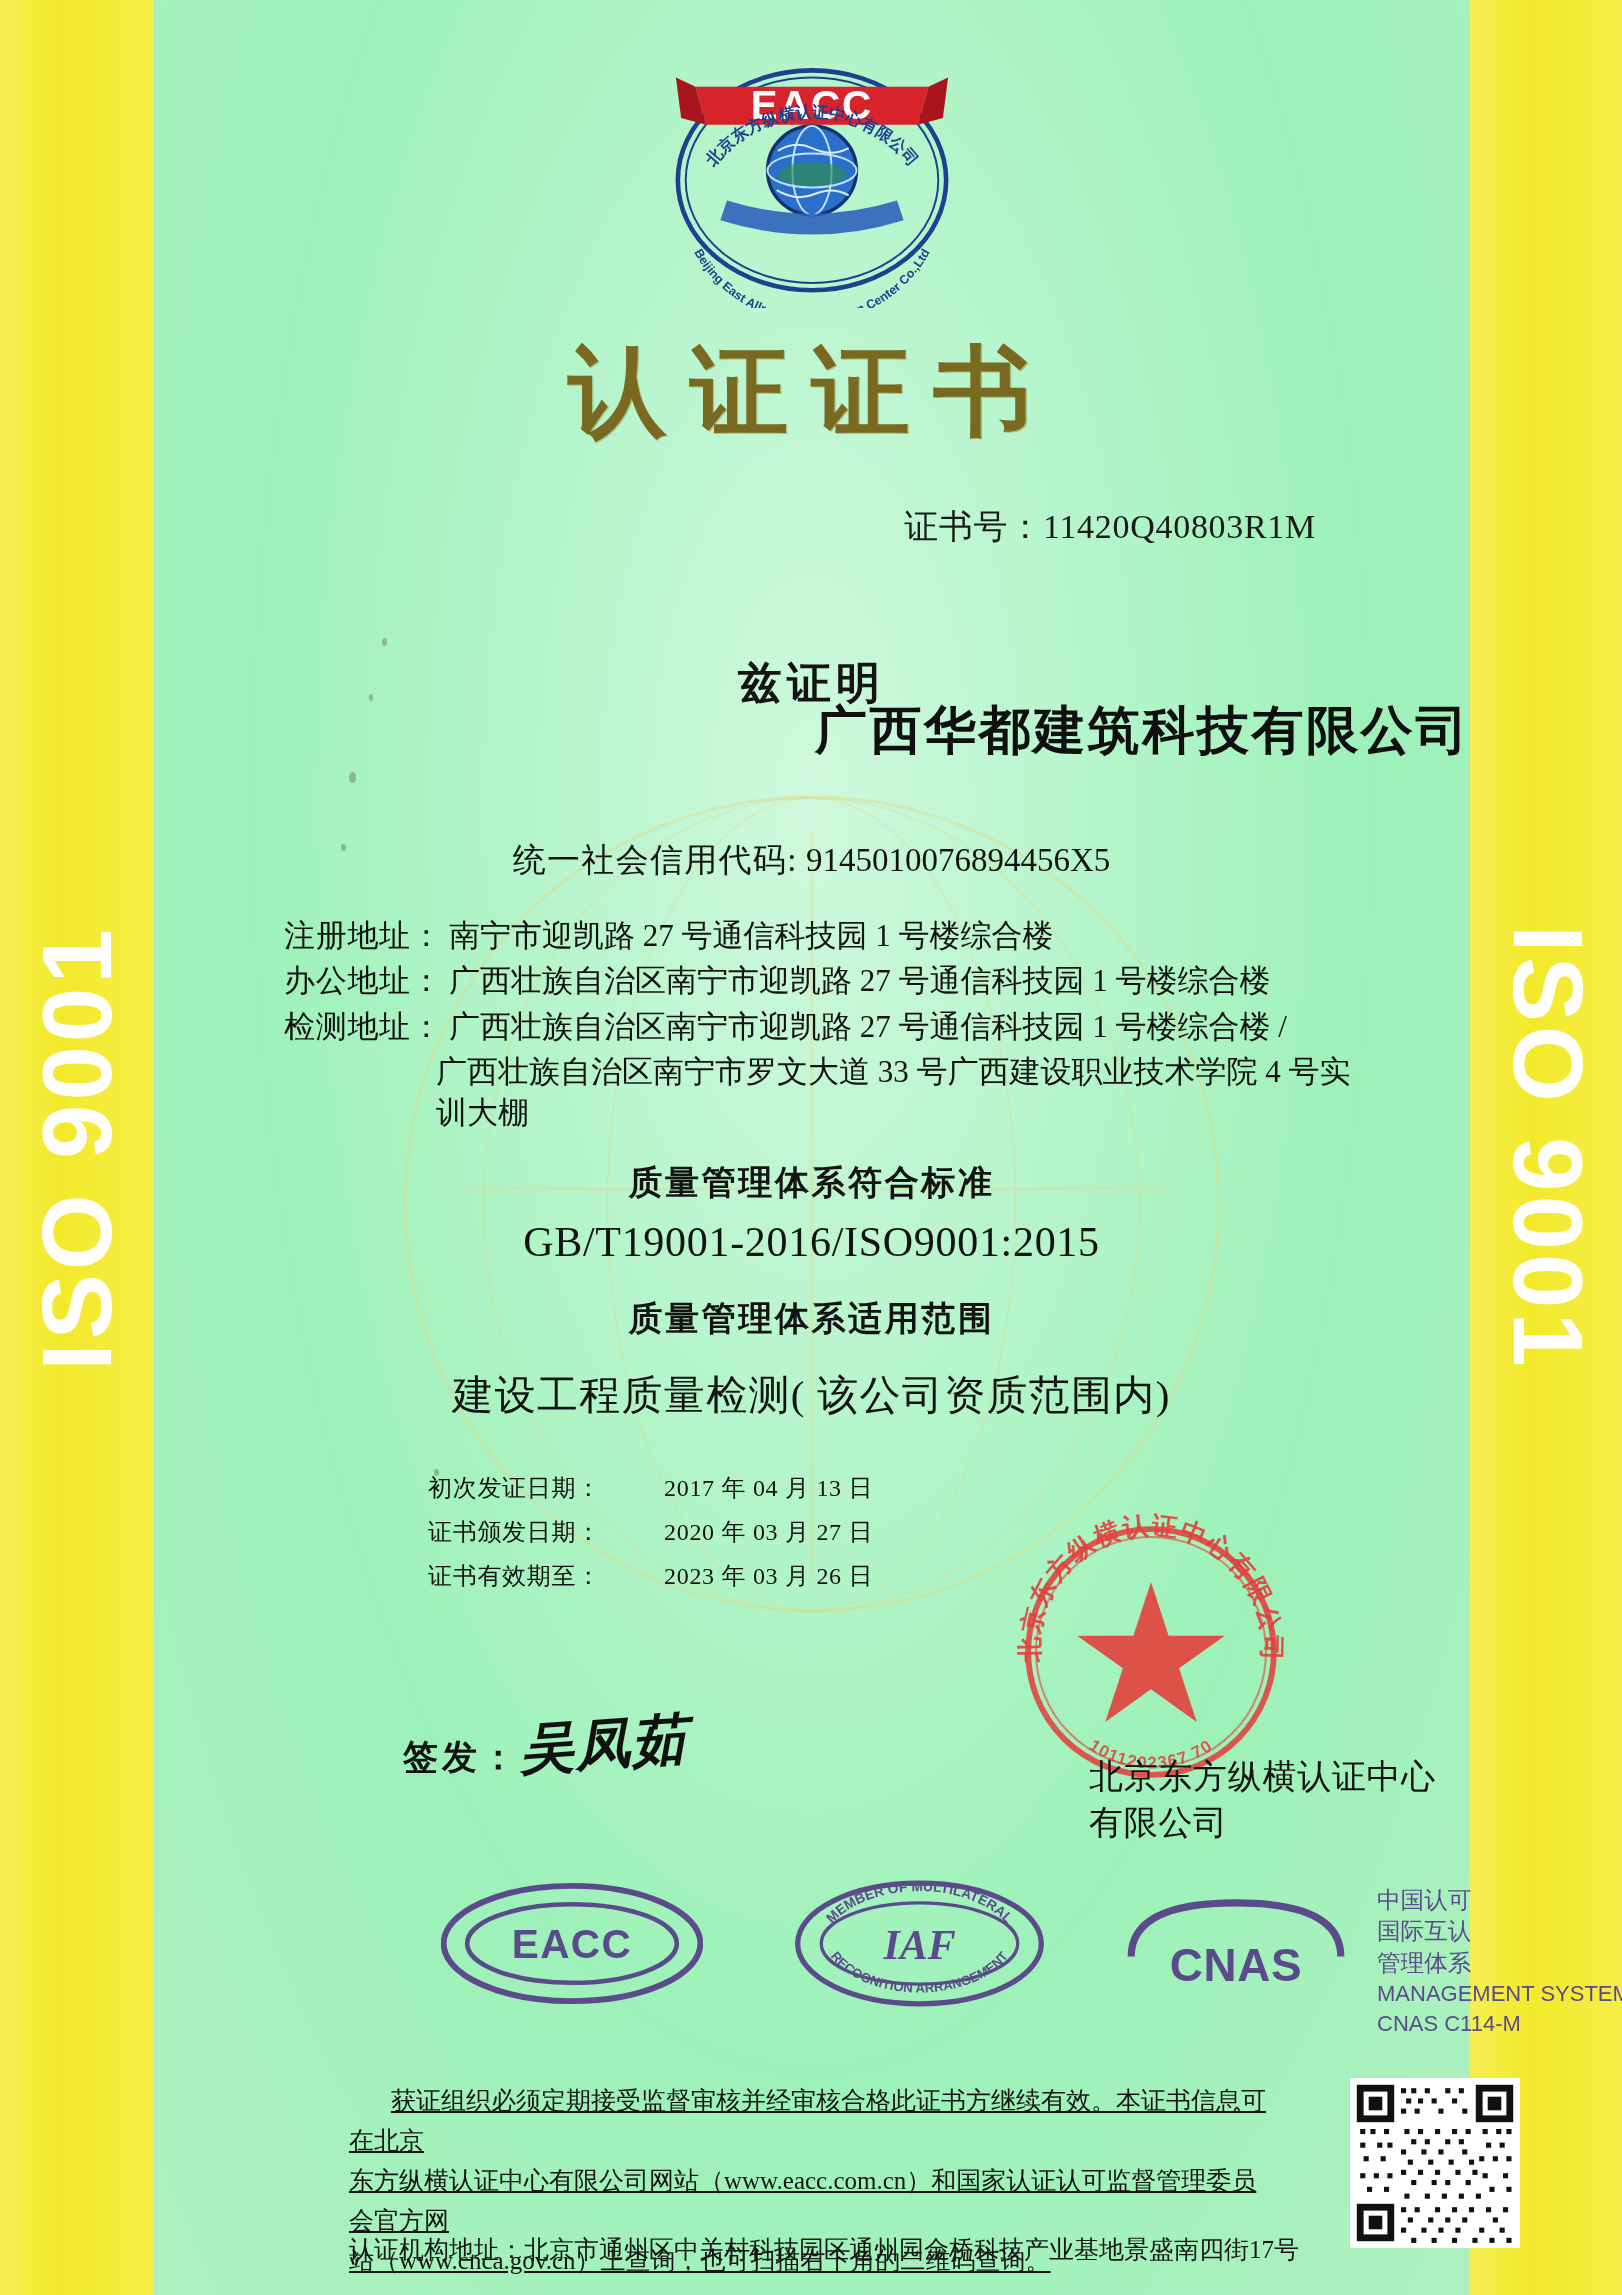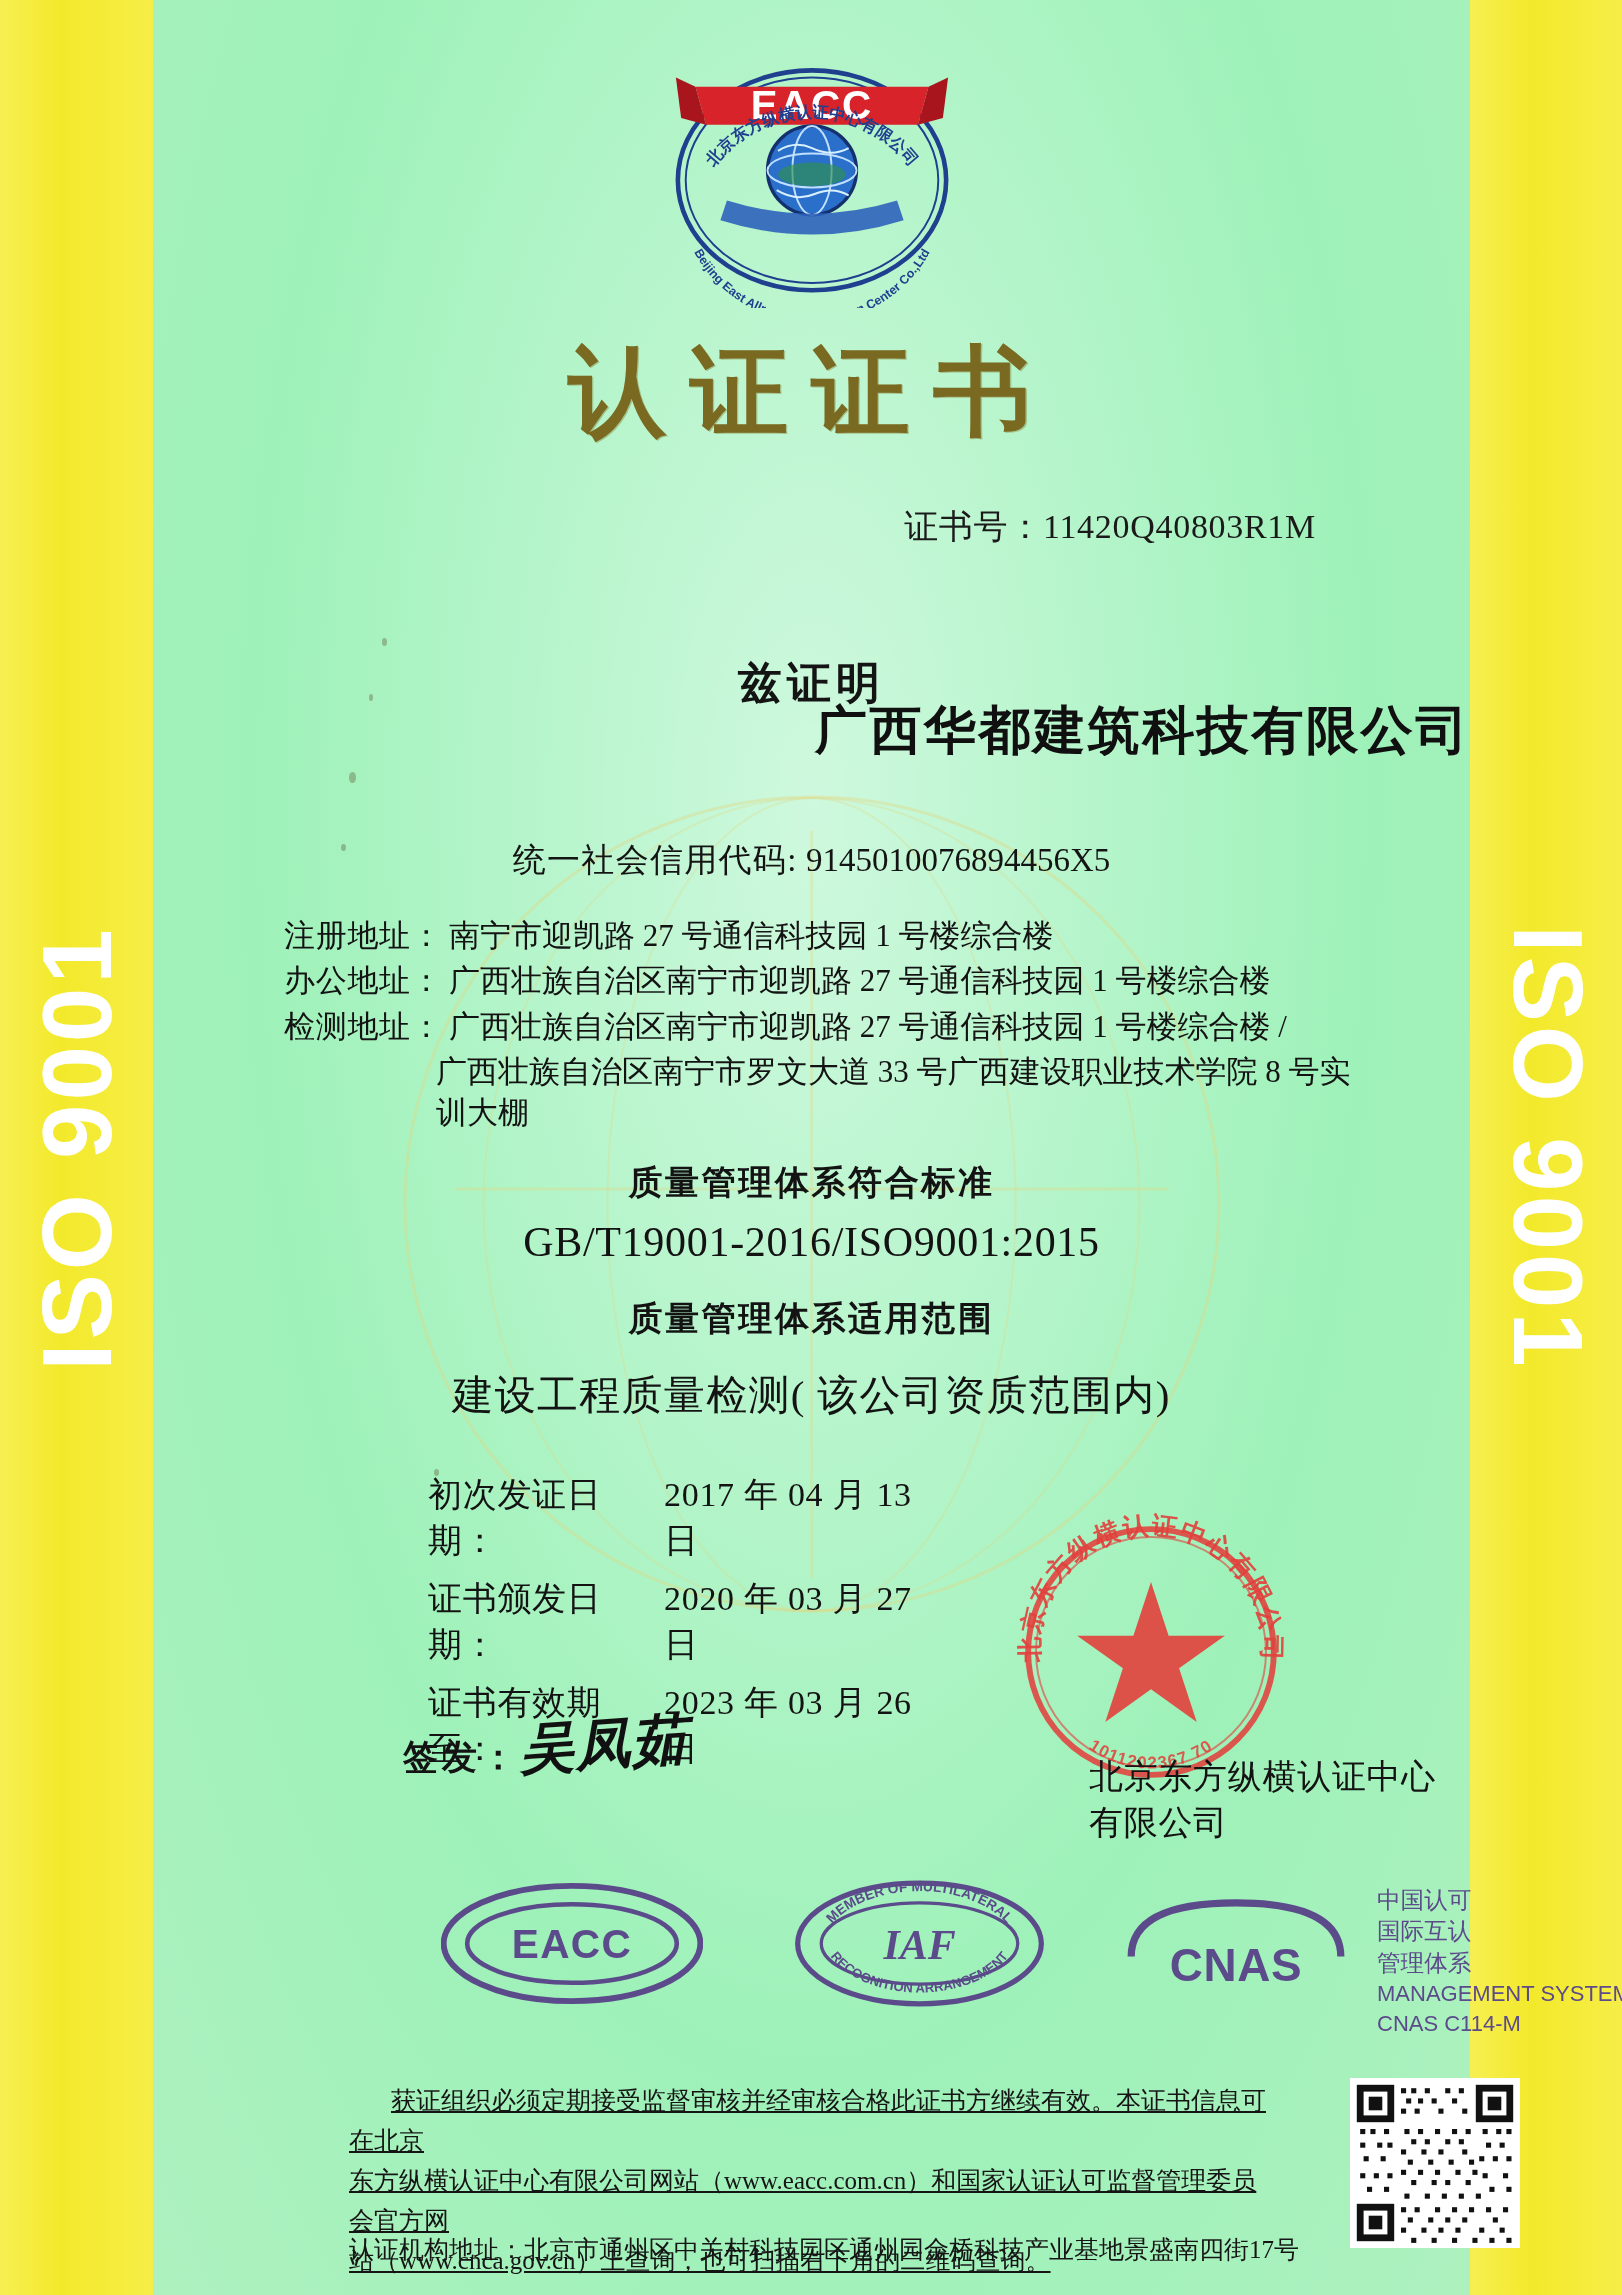--- a/index.html
+++ b/index.html
@@ -206,21 +206,21 @@
   .scope-label { top: 1296px; font-size: 34px; font-weight: bold; letter-spacing: 2.6px; }
   .scope-value { top: 1368px; font-size: 41px; font-weight: normal; letter-spacing: 1.3px; }
 
   .dates {
     position: absolute;
     left: 275px;
     top: 1472px;
   }
   .date-row {
     display: flex;
-    font-size: 34px;
+    font-size: 24px;
     color: #131313;
     margin-bottom: 11.8px;
     letter-spacing: 0.7px;
   }
   .date-row .dk { width: 236px; }
   .date-row .dv { width: 275px; }
 
   .sign-label {
     position: absolute;
     left: 250px;
@@ -406,21 +406,21 @@
         <span class="v">南宁市迎凯路 27 号通信科技园 1 号楼综合楼</span>
       </div>
       <div class="addr-row">
         <span class="k">办公地址：</span>
         <span class="v">广西壮族自治区南宁市迎凯路 27 号通信科技园 1 号楼综合楼</span>
       </div>
       <div class="addr-row">
         <span class="k">检测地址：</span>
         <span class="v">广西壮族自治区南宁市迎凯路 27 号通信科技园 1 号楼综合楼 /</span>
       </div>
-      <div class="addr-cont">广西壮族自治区南宁市罗文大道 33 号广西建设职业技术学院 8 号实训大棚</div>
+      <div class="addr-cont">广西壮族自治区南宁市罗文大道 33 号广西建设职业技术学院 4 号实训大棚</div>
     </div>
 
     <div class="center-line std-label">质量管理体系符合标准</div>
     <div class="center-line std-value">GB/T19001-2016/ISO9001:2015</div>
     <div class="center-line scope-label">质量管理体系适用范围</div>
     <div class="center-line scope-value">建设工程质量检测( 该公司资质范围内)</div>
 
     <div class="dates">
       <div class="date-row">
         <span class="dk">初次发证日期：</span>

